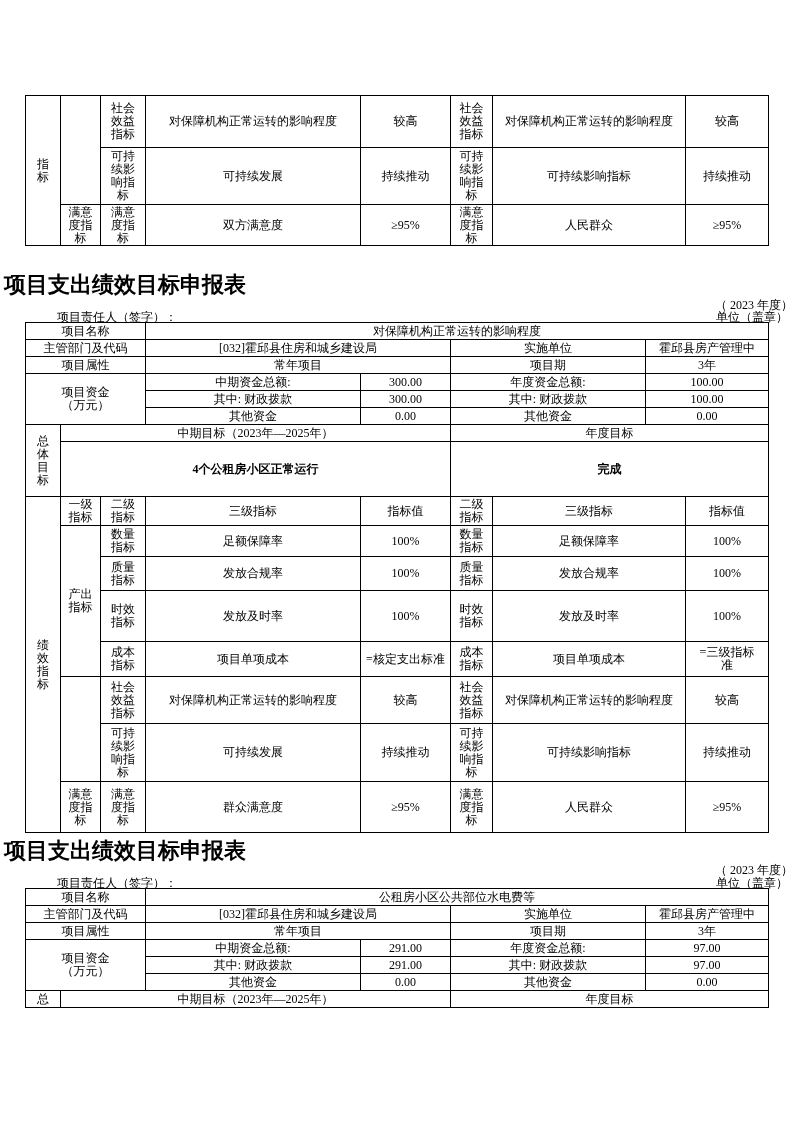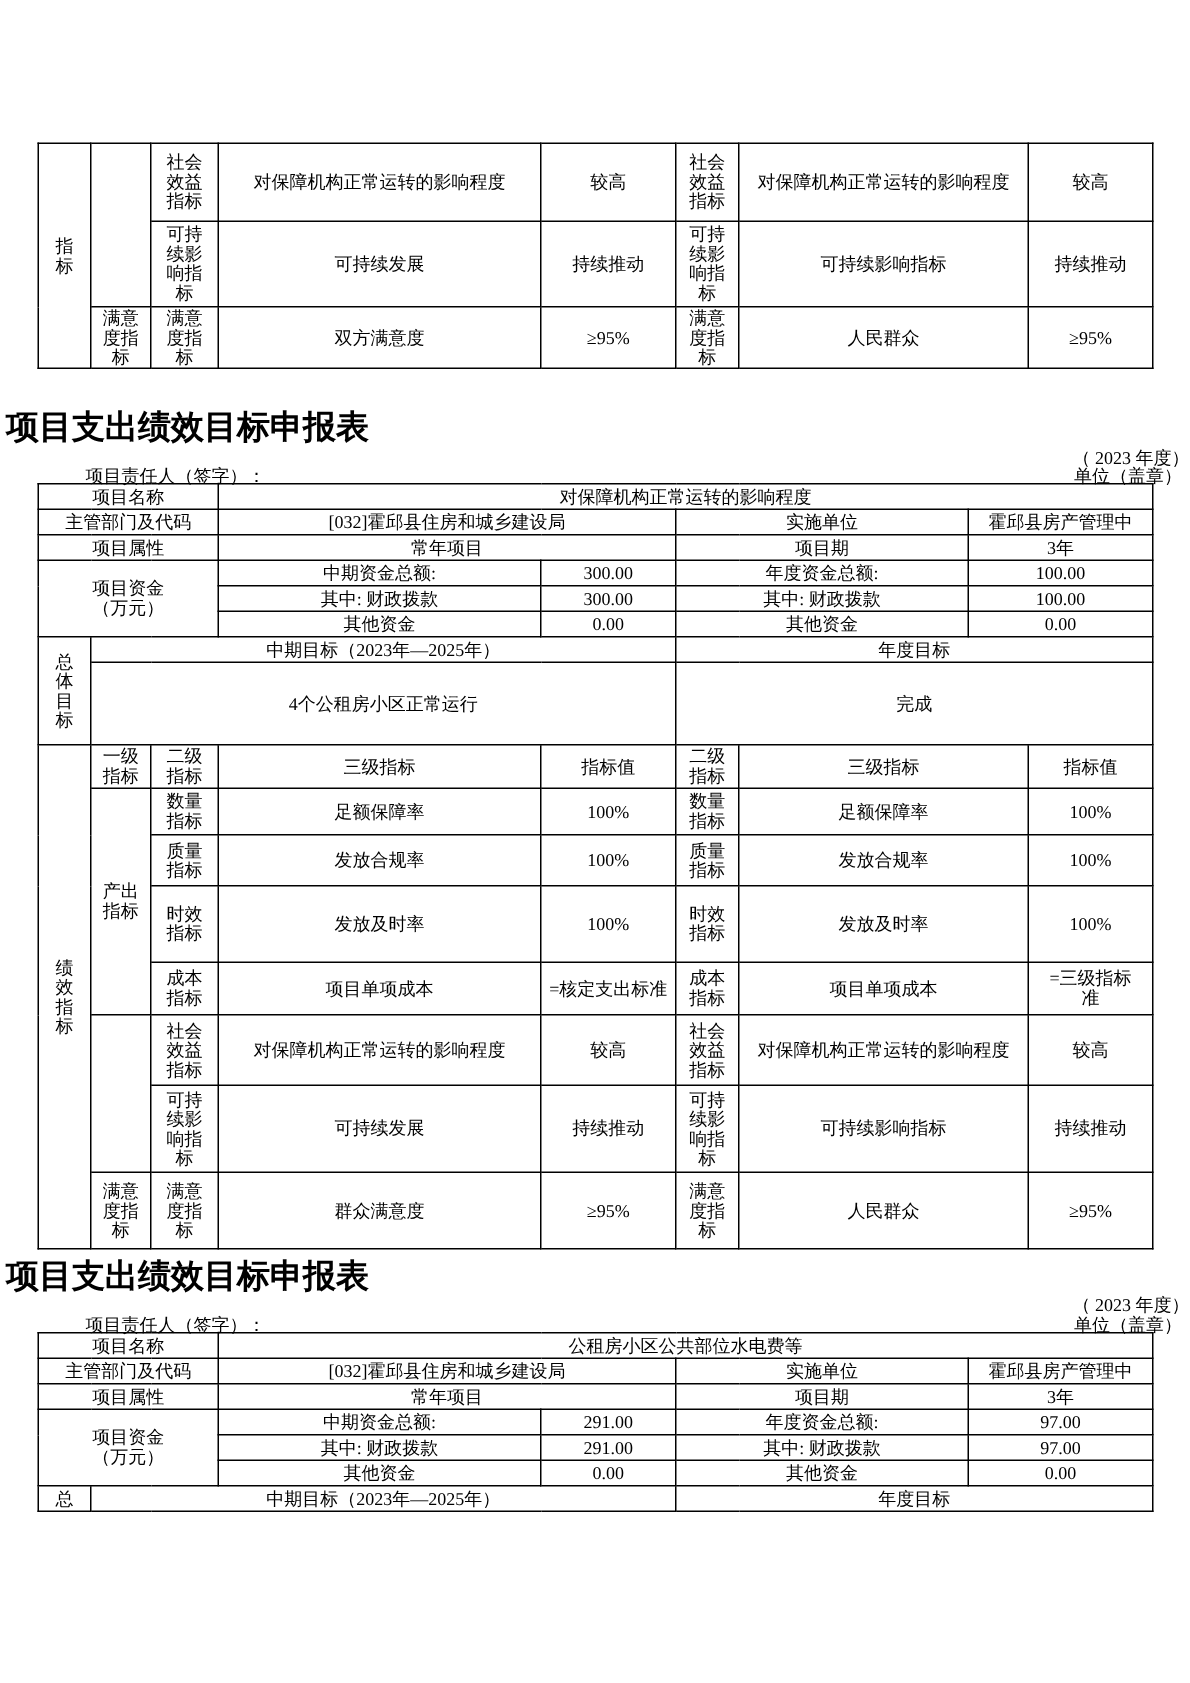--- a/index.html
+++ b/index.html
@@ -13,21 +13,21 @@
     vertical-align:middle;white-space:pre-line;padding:0 1px;overflow:hidden;
   }
   .h17{height:17px}.h29{height:29px}.h31{height:31px}.h33{height:51px}.h34{height:34px}
   .h35{height:35px}.h41{height:41px}.h47{height:47px}.h51{height:51px}.h52{height:52px}
   .h55{height:55px}.h57{height:57px}.h58{height:58px}
   td.num{text-align:right;padding-right:5px;margin-left:25px;}
   td.lft{text-align:left;}
   td.i1{padding-left:8px}
   td.i2{padding-left:20px}
   td.i3{padding-left:32px}
-  td.goal{text-align:left;padding-left:3px;}
+  td.goal{text-align:left;padding-left:3px;font-weight:bold;}
   td.vtop{vertical-align:top;padding-top:1px;}
   .title{position:absolute;left:4px;width:100%;text-align:left;font-weight:bold;font-size:22px;}
   .subtitle{position:absolute;left:0;width:100%;text-align:right;font-size:12px;}
   .signline{position:absolute;left:25px;width:743px;font-size:12px;margin-left:32px;}
   .signline .unit{float:right;}
 </style>
 </head>
 <body>
 
 <div class="page">

